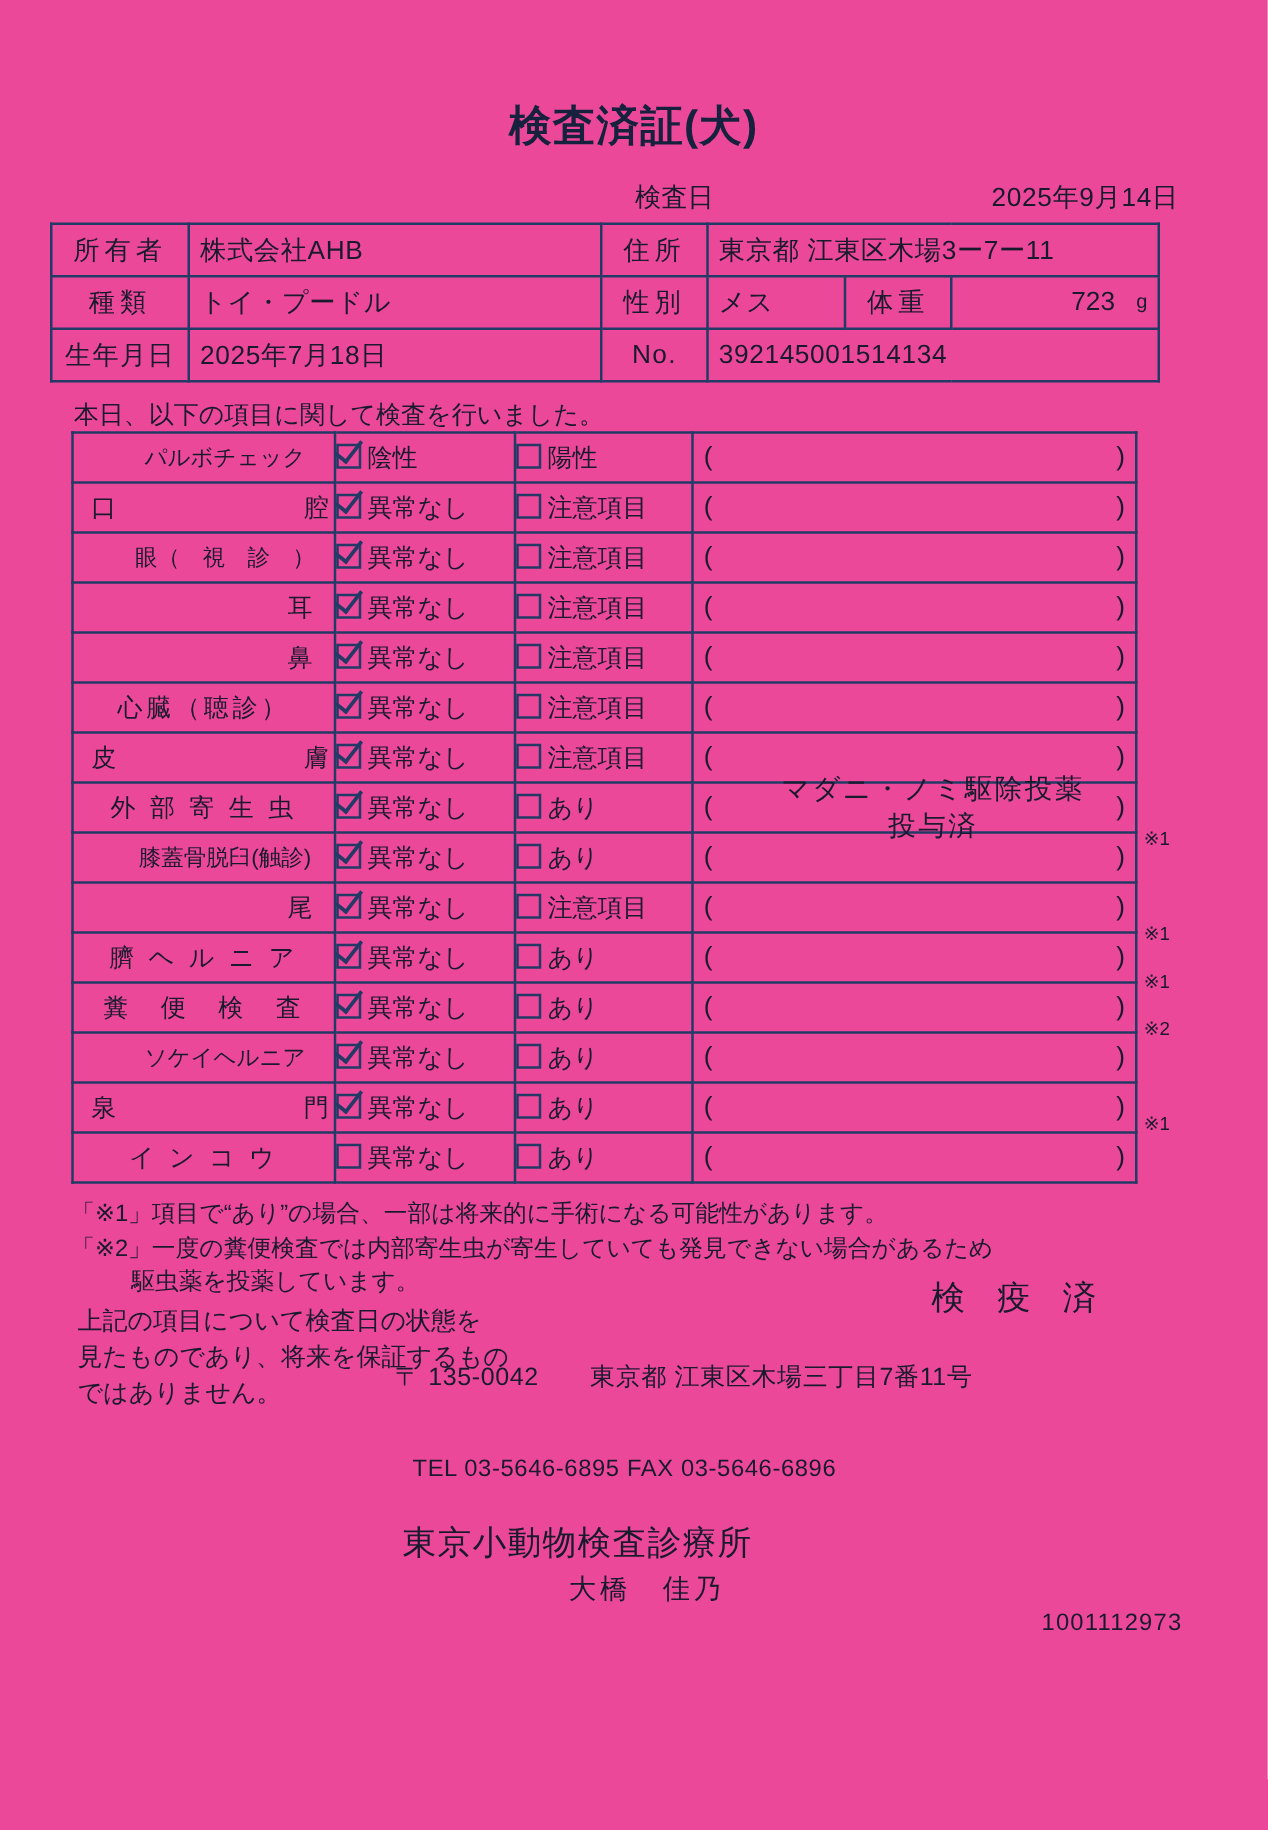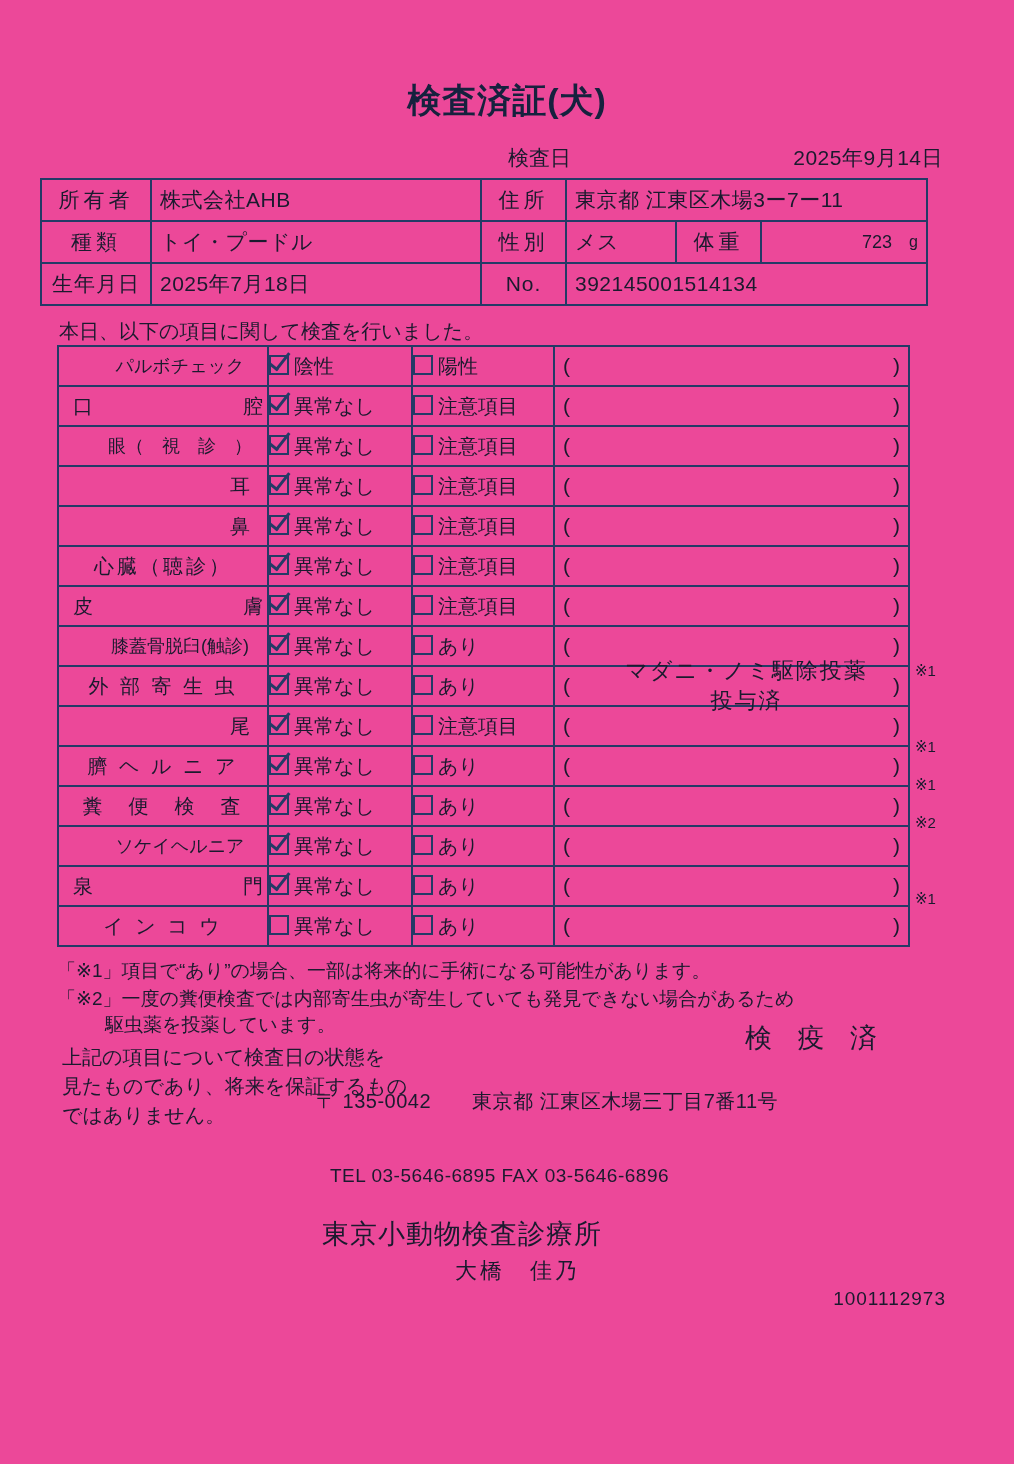--- a/index.html
+++ b/index.html
@@ -80,21 +80,21 @@
     white-space: nowrap;
   }
   .lbl-tight { letter-spacing: 1px; }
   .val { letter-spacing: 0.5px; }
   .weight-cell { position: relative; }
   .weight-num {
     position: absolute;
     right: 34px;
     top: 50%;
     transform: translateY(-50%);
-    font-size: 18px;
+    font-size: 21px;
   }
   .weight-unit {
     position: absolute;
     right: 8px;
     top: 50%;
     transform: translateY(-50%);
     font-size: 16px;
   }
 
   
@@ -353,36 +353,36 @@
           <td class="c-item spread2">皮　　　　膚</td>
           <td class="c-opt1"><span class="chk checked"></span><span>異常なし</span></td>
           <td class="c-opt2"><span class="chk"></span><span>注意項目</span></td>
           <td class="c-note">
             <span class="paren-l">(</span>
             <span class="note-text"></span>
             <span class="paren-r">)</span>
           </td>
         </tr>
         <tr>
+          <td class="c-item">外 部 寄 生 虫</td>
+          <td class="c-opt1"><span class="chk checked"></span><span>異常なし</span></td>
+          <td class="c-opt2"><span class="chk"></span><span>あり</span></td>
+          <td class="c-note">
+            <span class="paren-l">(</span>
+            <span class="note-text">マダニ・ノミ駆除投薬投与済</span>
+            <span class="paren-r">)</span>
+          </td>
+        </tr>
+        <tr>
           <td class="c-item tight">膝蓋骨脱臼(触診)</td>
           <td class="c-opt1"><span class="chk checked"></span><span>異常なし</span></td>
           <td class="c-opt2"><span class="chk"></span><span>あり</span></td>
           <td class="c-note">
             <span class="paren-l">(</span>
             <span class="note-text"></span>
-            <span class="paren-r">)</span>
-          </td>
-        </tr>
-        <tr>
-          <td class="c-item">外 部 寄 生 虫</td>
-          <td class="c-opt1"><span class="chk checked"></span><span>異常なし</span></td>
-          <td class="c-opt2"><span class="chk"></span><span>あり</span></td>
-          <td class="c-note">
-            <span class="paren-l">(</span>
-            <span class="note-text">マダニ・ノミ駆除投薬投与済</span>
             <span class="paren-r">)</span>
           </td>
         </tr>
         <tr>
           <td class="c-item right">尾</td>
           <td class="c-opt1"><span class="chk checked"></span><span>異常なし</span></td>
           <td class="c-opt2"><span class="chk"></span><span>注意項目</span></td>
           <td class="c-note">
             <span class="paren-l">(</span>
             <span class="note-text"></span>

